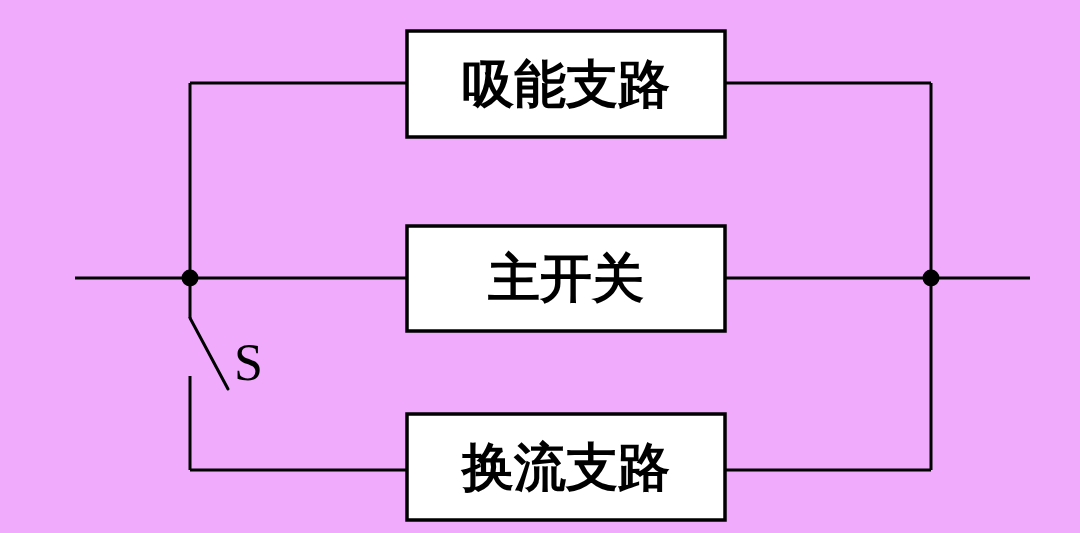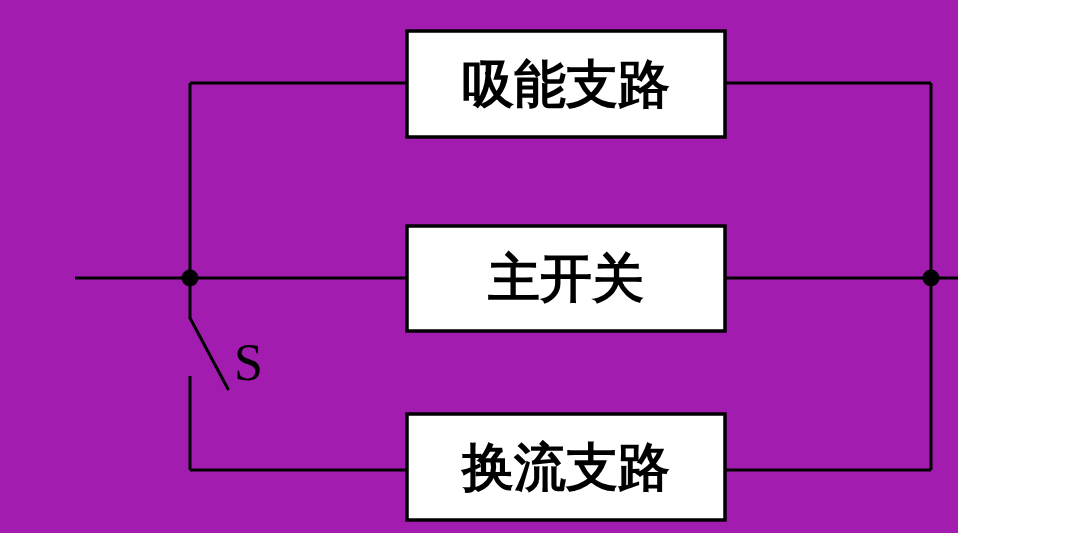--- a/index.html
+++ b/index.html
@@ -3,23 +3,23 @@
 <meta charset="utf-8">
 <style>
   html, body {
     margin: 0;
     padding: 0;
     background: #ffffff;
     font-family: "Liberation Serif", "DejaVu Serif", serif;
   }
   .canvas {
     position: relative;
-    width: 958px;
+    width: 1080px;
     height: 533px;
-    background: #a21caf;
+    background: #f0abfc;
     overflow: hidden;
   }
   svg { display: block; }
   .wire {
     stroke: #000000;
     stroke-width: 3;
     stroke-linecap: butt;
     fill: none;
   }
   .blade {

